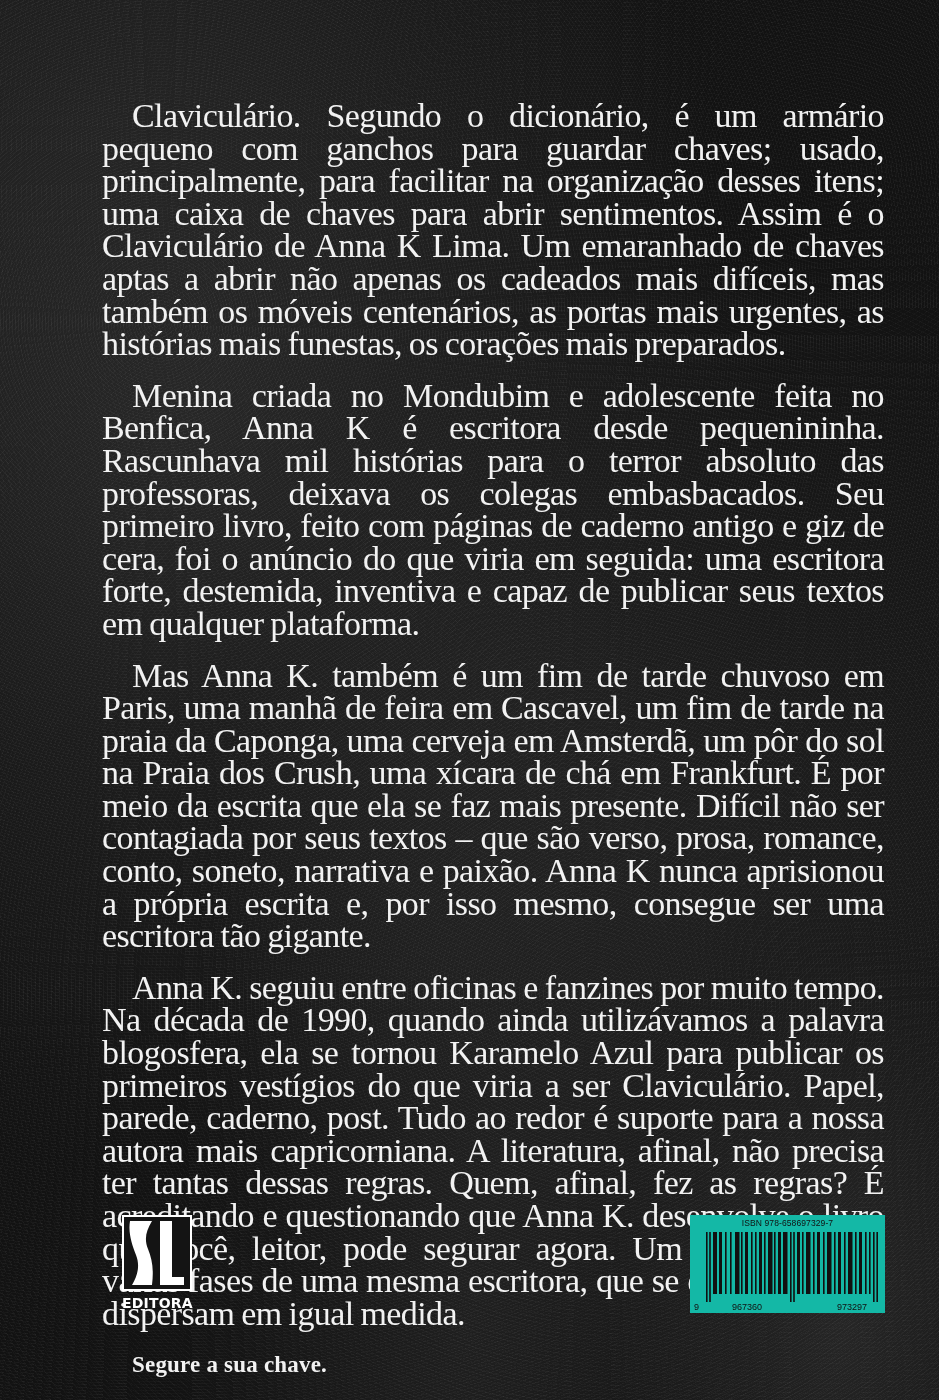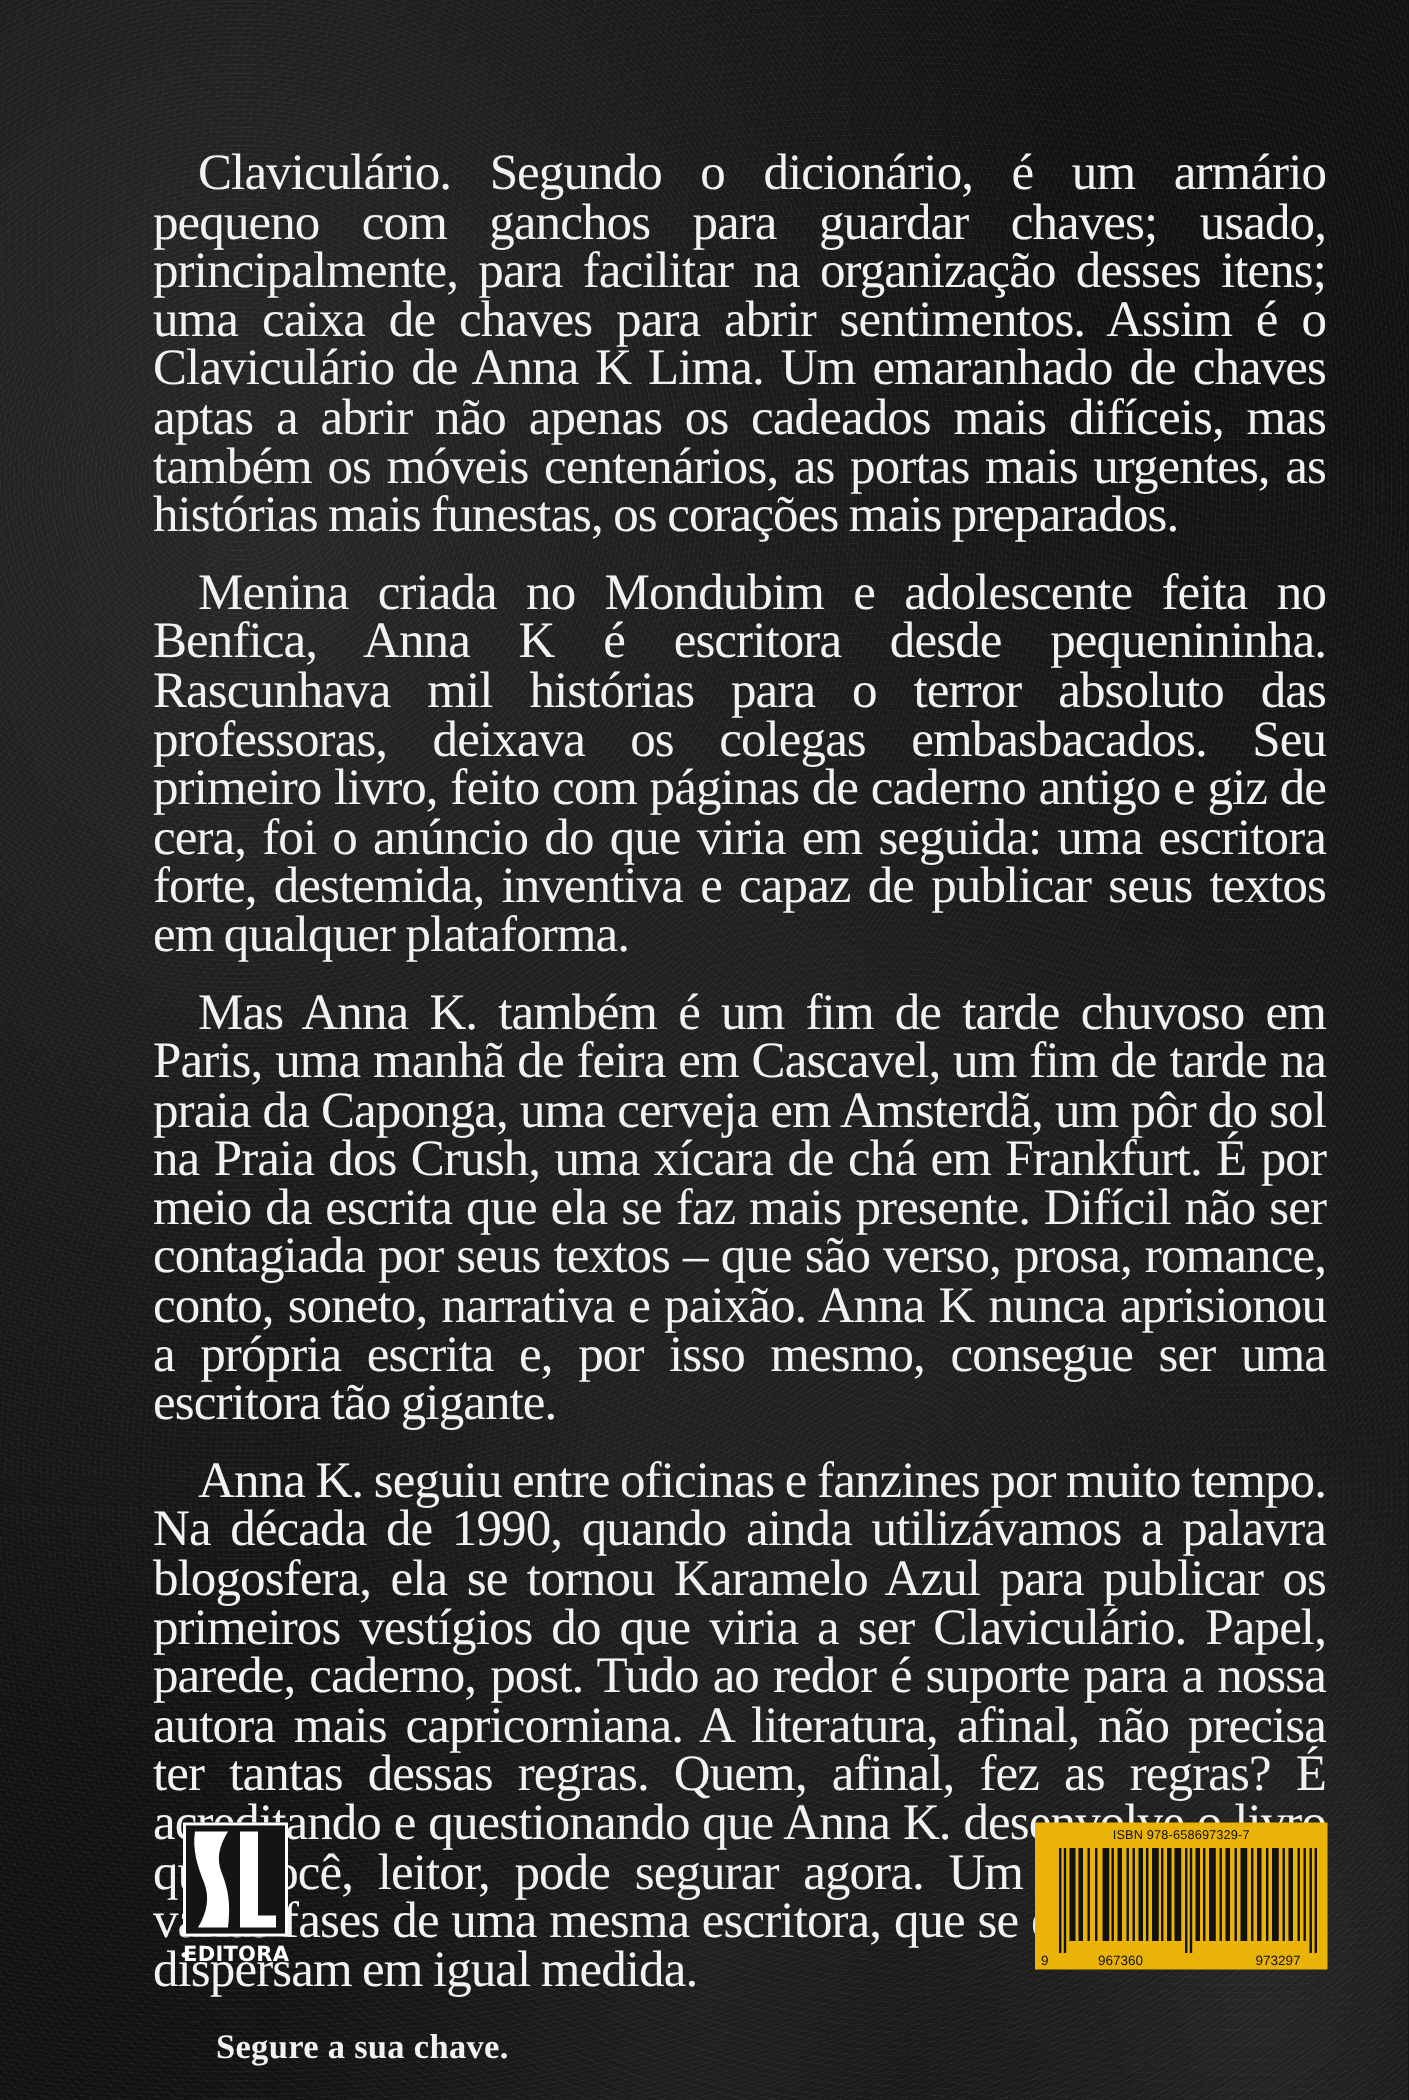--- a/index.html
+++ b/index.html
@@ -42,21 +42,21 @@
     font-size: 34px;
     line-height: 32.6px;
     text-align: justify;
     text-indent: 30px;
     letter-spacing: -0.6px;
     word-spacing: -1px;
     hyphens: manual;
     font-stretch: condensed;
   }
   .closing {
-    margin: 12px;
+    margin: 0;
     padding-left: 30px;
     font-size: 23px;
     font-weight: bold;
     line-height: 32px;
     letter-spacing: 0.2px;
   }
   .closing.first { margin-top: 0px; }
   .closing.second { margin-top: 30px; }
 
   .logo {
@@ -85,21 +85,21 @@
     color: #ffffff;
     line-height: 15px;
   }
 
   .barcode {
     position: absolute;
     left: 690px;
     top: 1215px;
     width: 195px;
     height: 98px;
-    background: #eab308;
+    background: #14b8a6;
     color: #111111;
   }
   .isbn-label {
     position: absolute;
     top: 3px;
     left: 0;
     width: 100%;
     text-align: center;
     font-family: "Liberation Sans", "DejaVu Sans", sans-serif;
     font-size: 8.5px;

